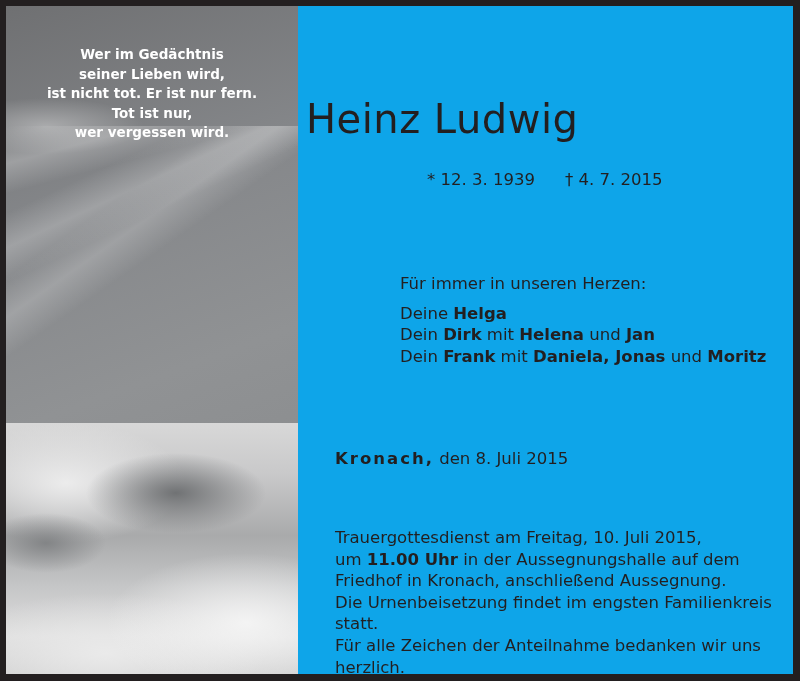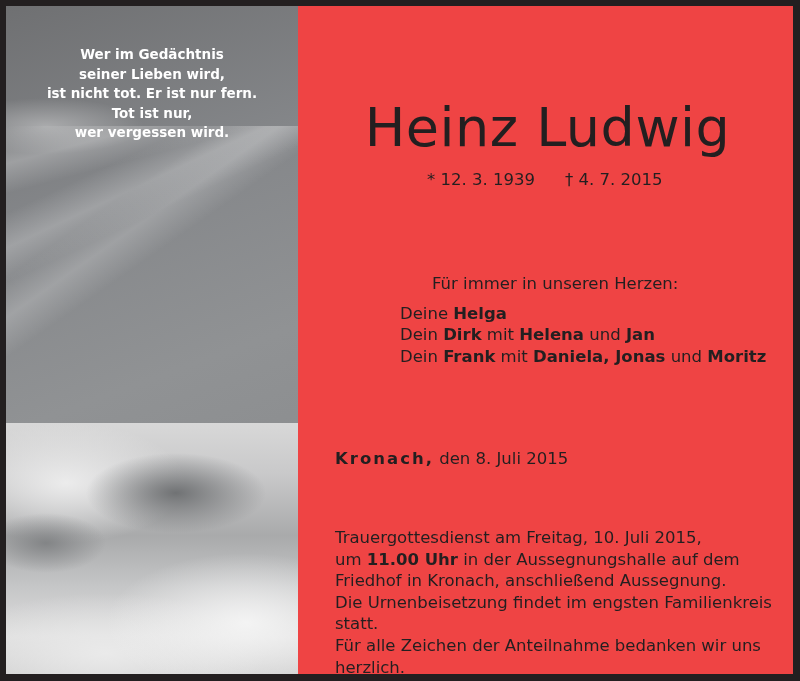--- a/index.html
+++ b/index.html
@@ -3,21 +3,21 @@
 <meta charset="utf-8">
 <style>
   html, body { margin: 0; padding: 0; }
   body {
     width: 800px; height: 681px; background: #231f20;
     position: relative; overflow: hidden;
     font-family: "DejaVu Sans", sans-serif;
   }
   .card {
     position: absolute; left: 6px; top: 6px; width: 787px; height: 668px;
-    background: #ef4444; overflow: hidden;
+    background: #0ea5e9; overflow: hidden;
   }
   .photo {
     position: absolute; left: 0; top: 0; width: 292px; height: 668px;
     background:
       radial-gradient(ellipse 140px 40px at 40px 120px, rgba(255,255,255,0.35), rgba(255,255,255,0) 70%),
       linear-gradient(160deg, #6f7072 0%, #85878a 30%, #909294 55%, #8c8e90 70%, #9a9c9e 100%);
   }
   .rays {
     position: absolute; left: 0; top: 120px; width: 292px; height: 300px;
     background:
@@ -37,25 +37,25 @@
   }
   .quote {
     position: absolute; left: 0; top: 39px; width: 292px;
     text-align: center; color: #ffffff; font-weight: bold;
     font-size: 13.5px; line-height: 19.5px;
   }
   .quote div { white-space: nowrap; }
 
   .text { position: absolute; color: #231f20; white-space: nowrap; }
   .intro { left: 329px; top: 41px; font-size: 16.5px; }
-  .name { left: 300px; width: 483px; text-align: center; top: 90px; font-size: 54px; letter-spacing: 0.5px; }
+  .name { left: 300px; width: 483px; text-align: left; top: 90px; font-size: 40px; letter-spacing: 0.5px; }
   .dates { left: 421px; top: 164px; font-size: 16.5px; }
   .dates .sep { display: inline-block; width: 30px; }
   .family { left: 394px; top: 267px; font-size: 16.5px; line-height: 21.5px; }
-  .family .head { margin-bottom: 8px; margin-left: 32px; }
+  .family .head { margin-bottom: 8px; }
   .place { left: 329px; top: 443px; font-size: 16.5px; }
   .place b { letter-spacing: 2px; }
   .body { left: 329px; top: 477px; font-size: 16.5px; line-height: 21.6px; margin-top: 44px; }
   b { font-weight: bold; }
 </style>
 </head>
 <body>
 
 <div class="card">
   <div class="photo">

